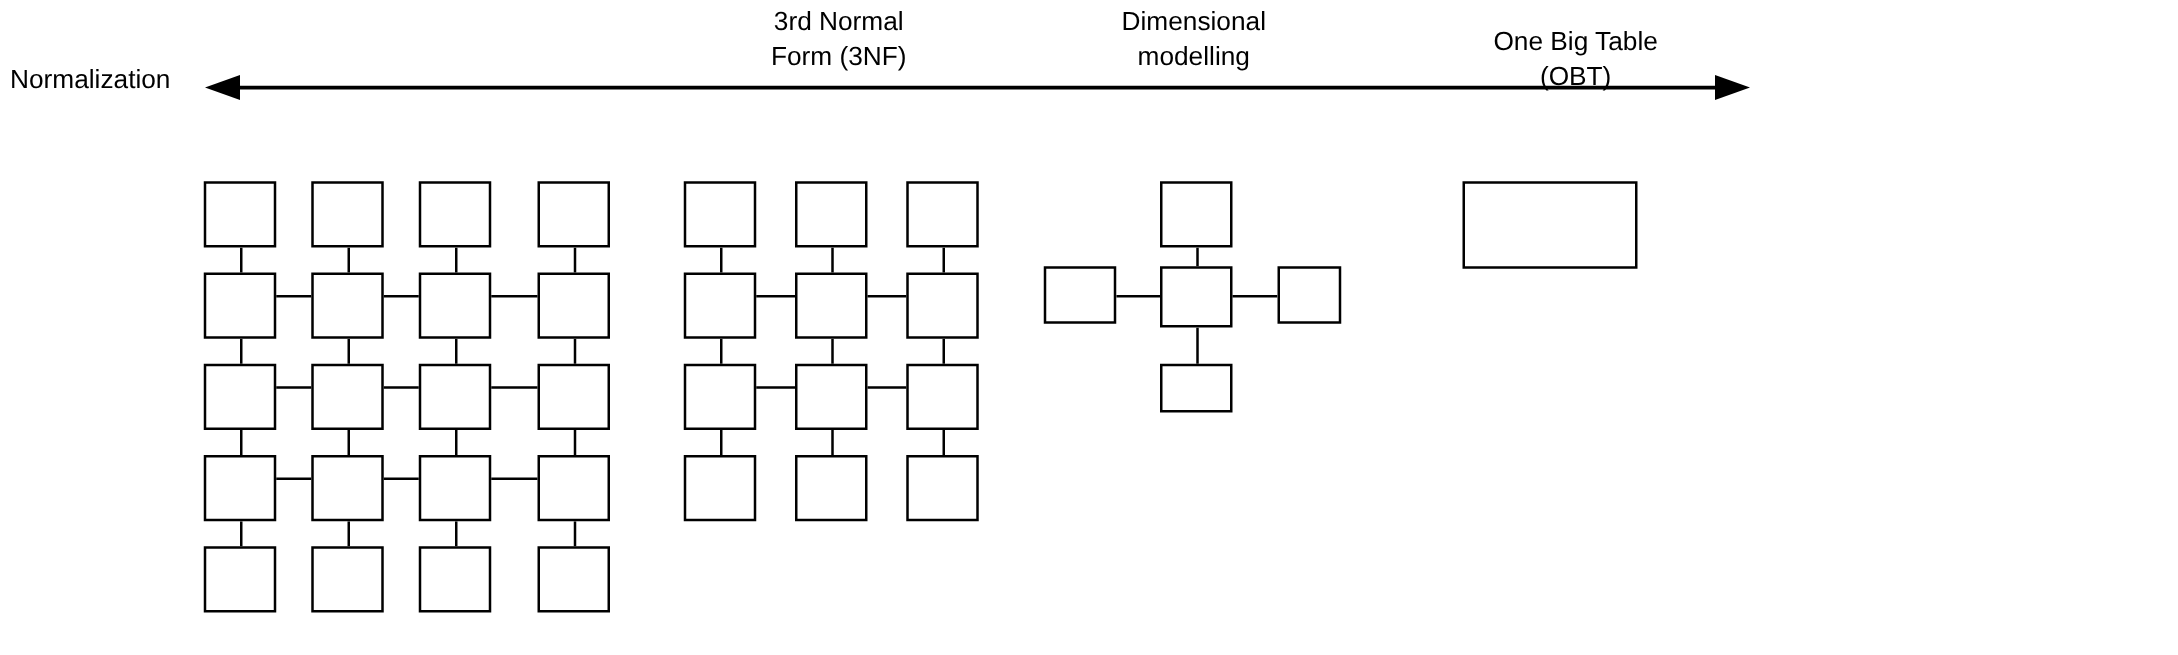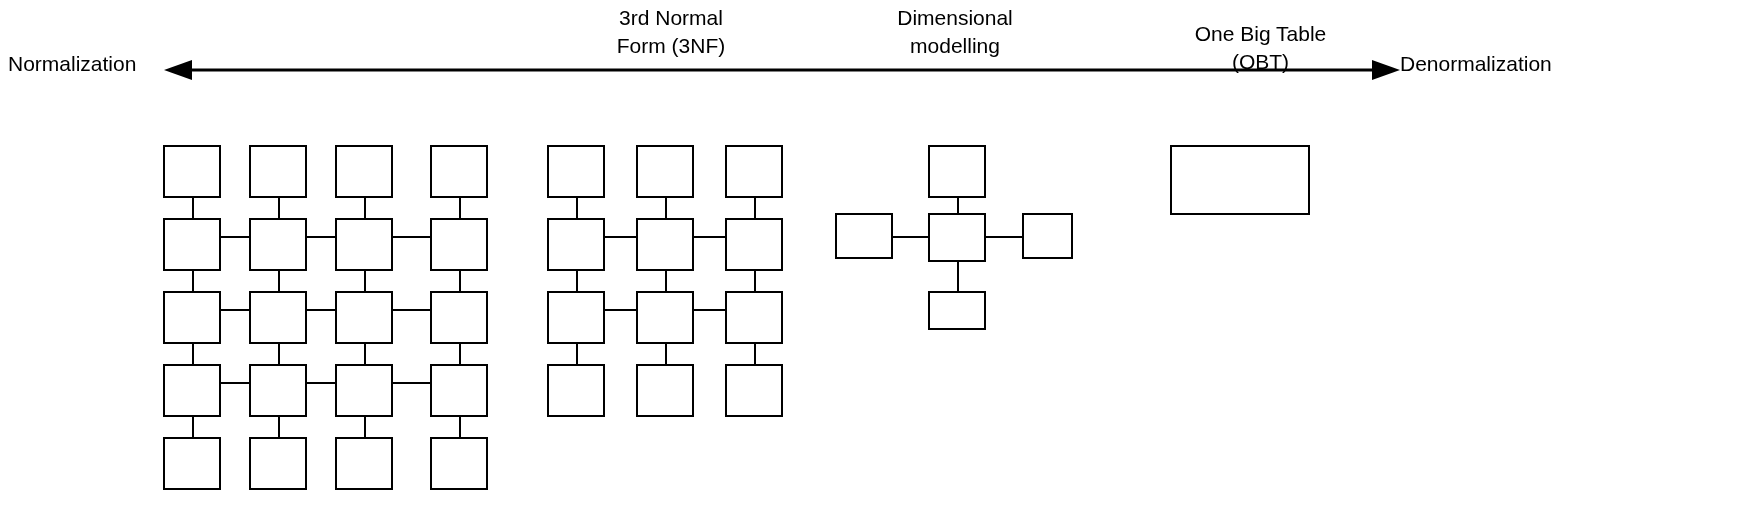--- a/index.html
+++ b/index.html
@@ -65,21 +65,20 @@
   .connector.v { width: 2.4px; }
   .connector.h { height: 2.4px; }
 </style>
 </head>
 <body>
 
 <div id="canvas">
 
   <div class="axis-end-label" id="label-normalization">Normalization</div>
 
-  <div class="axis-end-label" id="label-denormalization">Denormalization</div>
 
 
   <div class="stage-label" style="left: 556px; top: 4px; width: 230px;">3rd Normal
 Form (3NF)</div>
 
   <div class="stage-label" style="left: 840px; top: 4px; width: 230px;">Dimensional
 modelling</div>
 
   <div class="stage-label" style="left: 1128px; top: 4px; width: 265px; margin-top: 16px;">One Big Table
 (OBT)</div>

